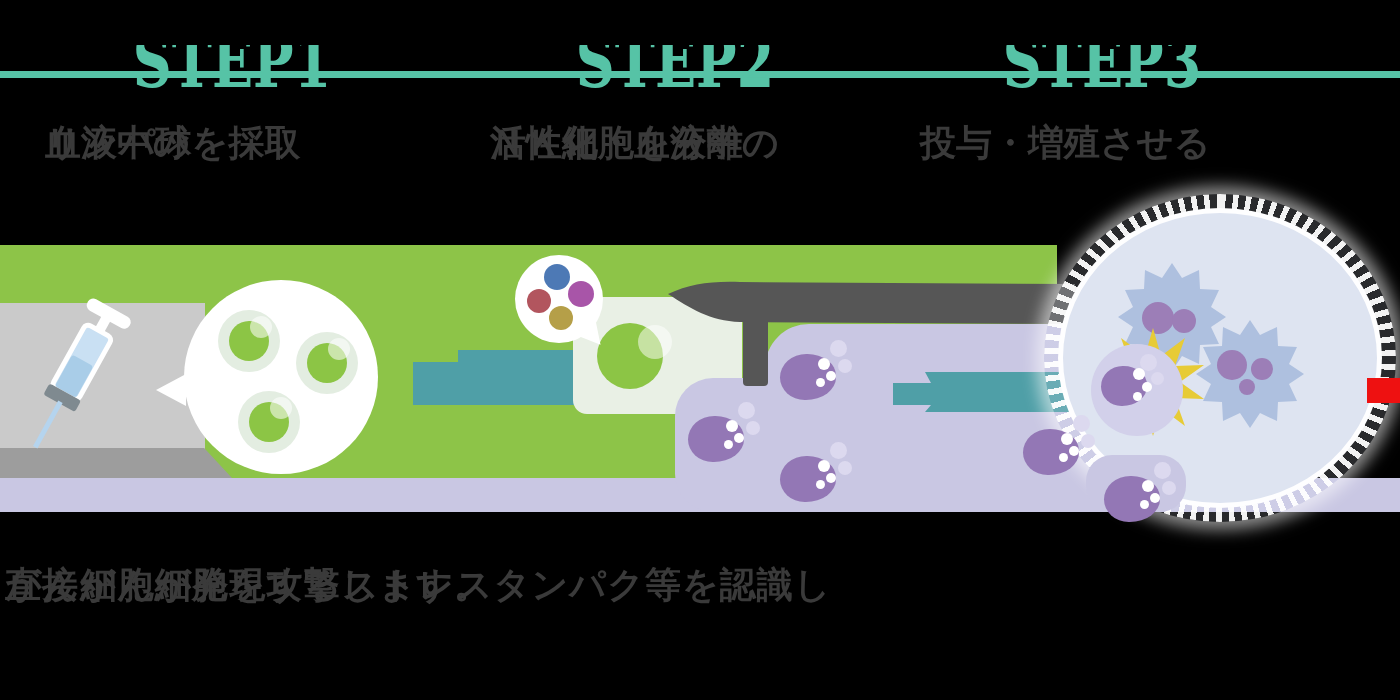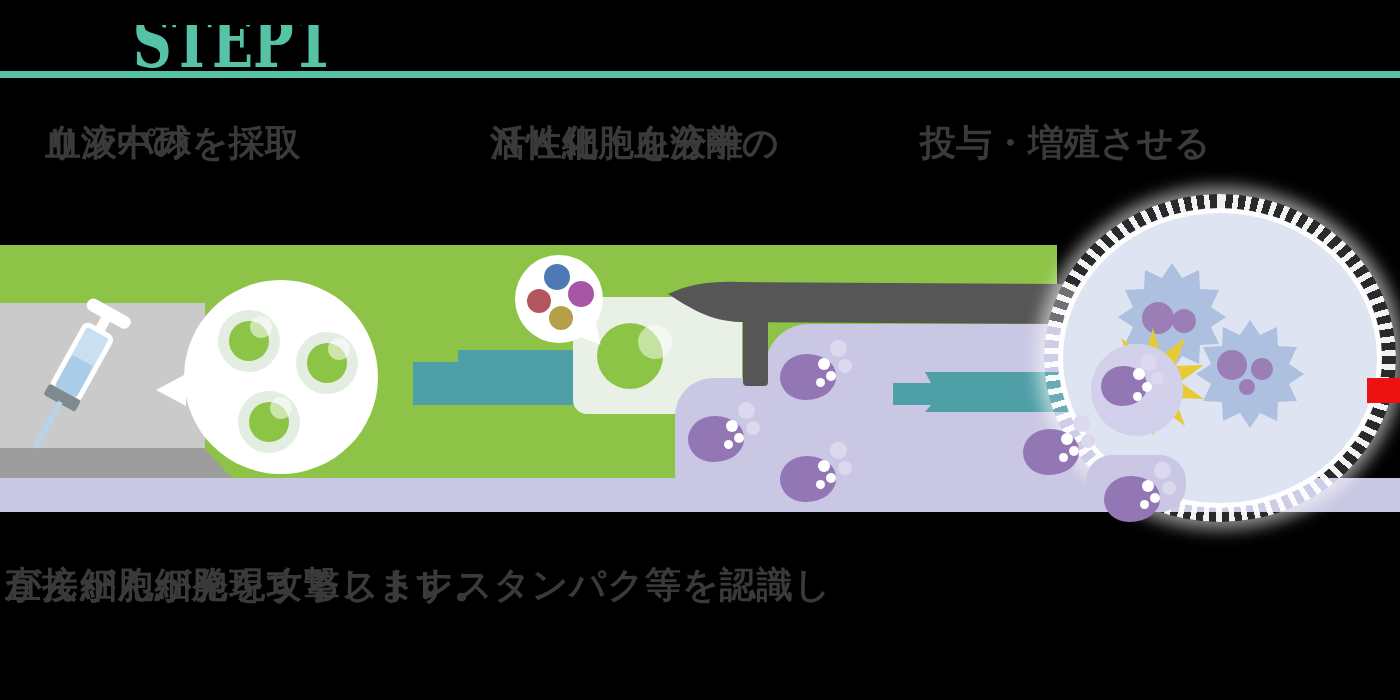--- a/index.html
+++ b/index.html
@@ -2,21 +2,21 @@
 <html style="--teal-accent: #56c3a6; --text-dark: #3a3a3a; --band-green: #8dc448; --dish: #e9f0e5; --arrow-teal: #4f9fa7; --dark-arrow: #565656; --lavender: #c9c7e3; --lavender-light: #d2d0ea; --lavender-dot: #dcd9ef; --purple: #9377b5; --bubble-fill: #dee4f1; --cancer-cell: #aec0df; --nucleus: #9c7eb7; --star: #e7cb36; --arm-gray: #cacaca; --arm-gray-dark: #9d9d9d; --syringe-blue: #c9e0f3; --syringe-fluid: #a9cde8; --syringe-band: #7f8a90; --needle-blue: #b5d4ee; --cell-green: #8cc545; --cell-ring: #e3ede1; --dot-blue: #4d79b5; --dot-red: #b2555e; --dot-magenta: #a855a8; --dot-gold: #b59f48; --red-fragment: #ee1111;"><head>
 <meta charset="utf-8">
 <style>
   html,body{margin:0;padding:0;background:#000;}
   #stage{position:relative;width:1400px;height:700px;background:#000;overflow:hidden;
          font-family:"Liberation Sans","DejaVu Sans",sans-serif;}
   #stage *{position:absolute;box-sizing:border-box;}
 
   
   .step-rule{left:0;top:71px;width:1400px;height:7px;background:var(--teal-accent);}
-  .step-label{top:25px;height:43px;width:300px;overflow:hidden;}
+  .step-label{top:45px;height:43px;width:300px;overflow:hidden;}
   .step-label span{left:0;right:0;bottom:-16px;text-align:center;
     font:700 72px "DejaVu Serif",serif;color:var(--teal-accent);
     transform:scaleX(.75);transform-origin:50% 100%;letter-spacing:0px;white-space:nowrap;}
   #label-1{left:82px;} #label-2{left:525px;} #label-3{left:952px;}
 
   .step-text{top:119px;width:400px;text-align:center;color:var(--text-dark);
     font-size:36px;font-weight:600;line-height:48px;letter-spacing:0px;white-space:nowrap;}
   #text-1{left:45px;} #text-2{left:490px;} #text-3{left:920px;}
   .step-text div{position:static;}
 
@@ -217,20 +217,26 @@
       <i class="w2"></i>
       <i class="w3"></i>
   </div>
 
   <div class="red-fragment"></div>
 
   <div class="step-rule"></div>
   <div class="step-label" id="label-1">
     <span>STEP1</span>
   </div>
+  <div class="step-label" id="label-2">
+    <span>STEP2</span>
+  </div>
+  <div class="step-label" id="label-3">
+    <span>STEP3</span>
+  </div>
 
   <div class="step-text" id="text-1">
     <div>血液中の</div>
     <div>リンパ球を採取</div>
   </div>
   <div class="step-text" id="text-2">
     <div>ＮＫ細胞を分離</div>
     <div>活性化・血液中の</div>
   </div>
   <div class="step-text" id="text-3">

